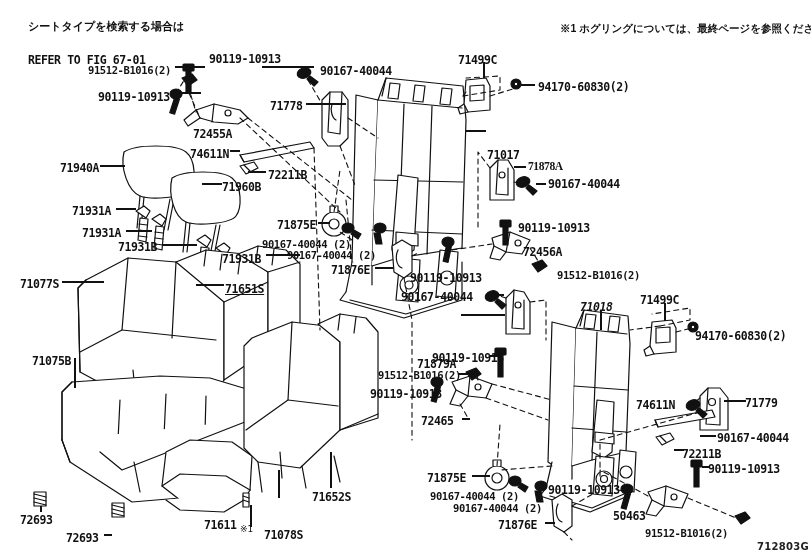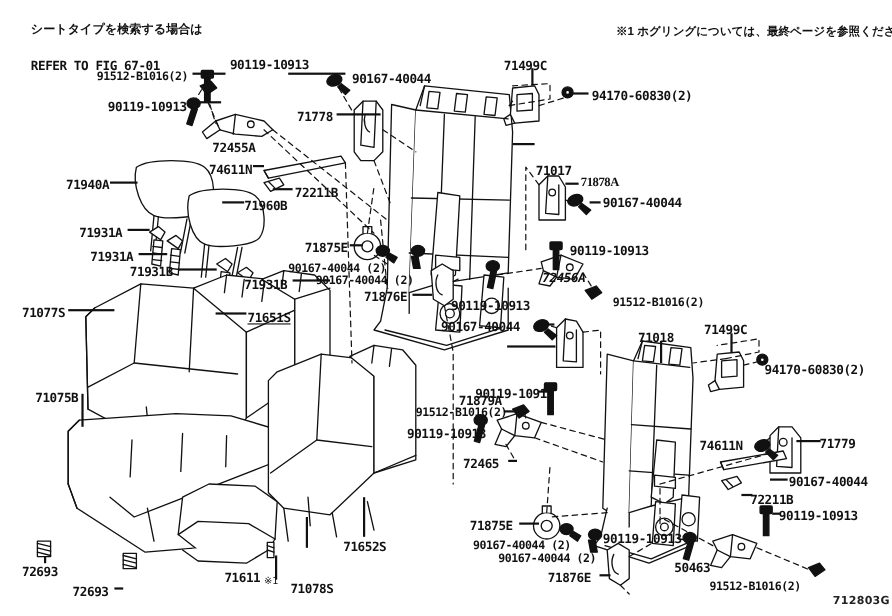--- a/index.html
+++ b/index.html
@@ -499,29 +499,29 @@
       <div class="lbl pn" style="left: 268px; top: 168px;">72211B</div>
       <div class="lbl pn" style="left: 222px; top: 180px;">71960B</div>
       <div class="lbl pn" style="left: 548px; top: 177px;">90167-40044</div>
       <div class="lbl pn" style="left: 72px; top: 204px;">71931A</div>
       <div class="lbl pn" style="left: 277px; top: 218px;">71875E</div>
       <div class="lbl pn" style="left: 82px; top: 226px;">71931A</div>
       <div class="lbl pn" style="left: 518px; top: 221px;">90119-10913</div>
       <div class="lbl pn-s" style="left: 262px; top: 238px;">90167-40044 (2)</div>
       <div class="lbl pn" style="left: 118px; top: 240px;">71931B</div>
       <div class="lbl pn-s" style="left: 287px; top: 249px;">90167-40044 (2)</div>
-      <div class="lbl pn" style="left: 493px; top: 245px; font-style: italic;">72456A</div>
+      <div class="lbl pn" style="left: 523px; top: 245px;">72456A</div>
       <div class="lbl pn" style="left: 222px; top: 252px;">71931B</div>
       <div class="lbl pn" style="left: 331px; top: 263px;">71876E</div>
       <div class="lbl pn" style="left: 410px; top: 271px;">90119-10913</div>
       <div class="lbl pn" style="left: 20px; top: 277px;">71077S</div>
       <div class="lbl pn-s" style="left: 557px; top: 269px;">91512-B1016(2)</div>
       <div class="lbl pn" style="left: 225px; top: 282px; text-decoration: underline;">71651S</div>
       <div class="lbl pn" style="left: 401px; top: 290px;">90167-40044</div>
-      <div class="lbl pn" style="left: 580px; top: 300px;">71018</div>
+      <div class="lbl pn" style="left: 580px; top: 300px; font-style: italic;">71018</div>
       <div class="lbl pn" style="left: 640px; top: 293px;">71499C</div>
       <div class="lbl pn" style="left: 417px; top: 310px; margin-top: 47px;">71879A</div>
       <div class="lbl pn" style="left: 695px; top: 329px;">94170-60830(2)</div>
       <div class="lbl pn" style="left: 32px; top: 354px;">71075B</div>
       <div class="lbl pn" style="left: 432px; top: 351px;">90119-10913</div>
       <div class="lbl pn-s" style="left: 378px; top: 369px;">91512-B1016(2)</div>
       <div class="lbl pn" style="left: 370px; top: 387px;">90119-10913</div>
       <div class="lbl pn" style="left: 636px; top: 398px;">74611N</div>
       <div class="lbl pn" style="left: 745px; top: 396px;">71779</div>
       <div class="lbl pn" style="left: 421px; top: 414px;">72465</div>

